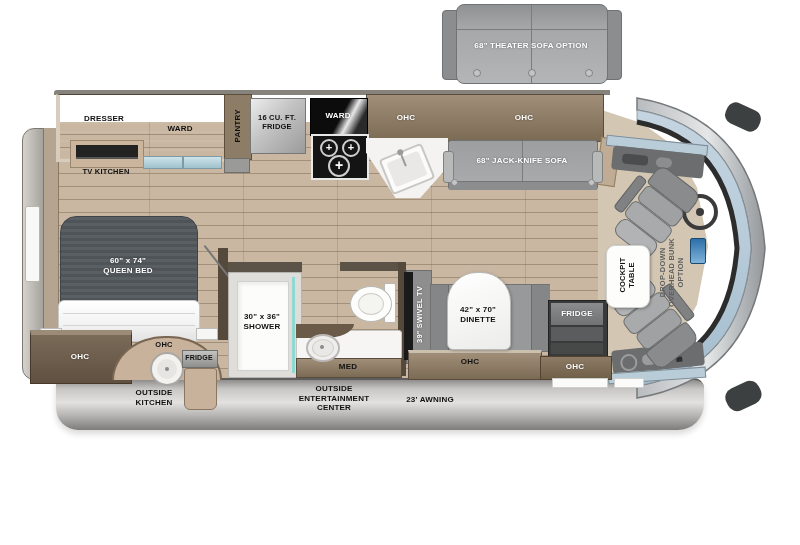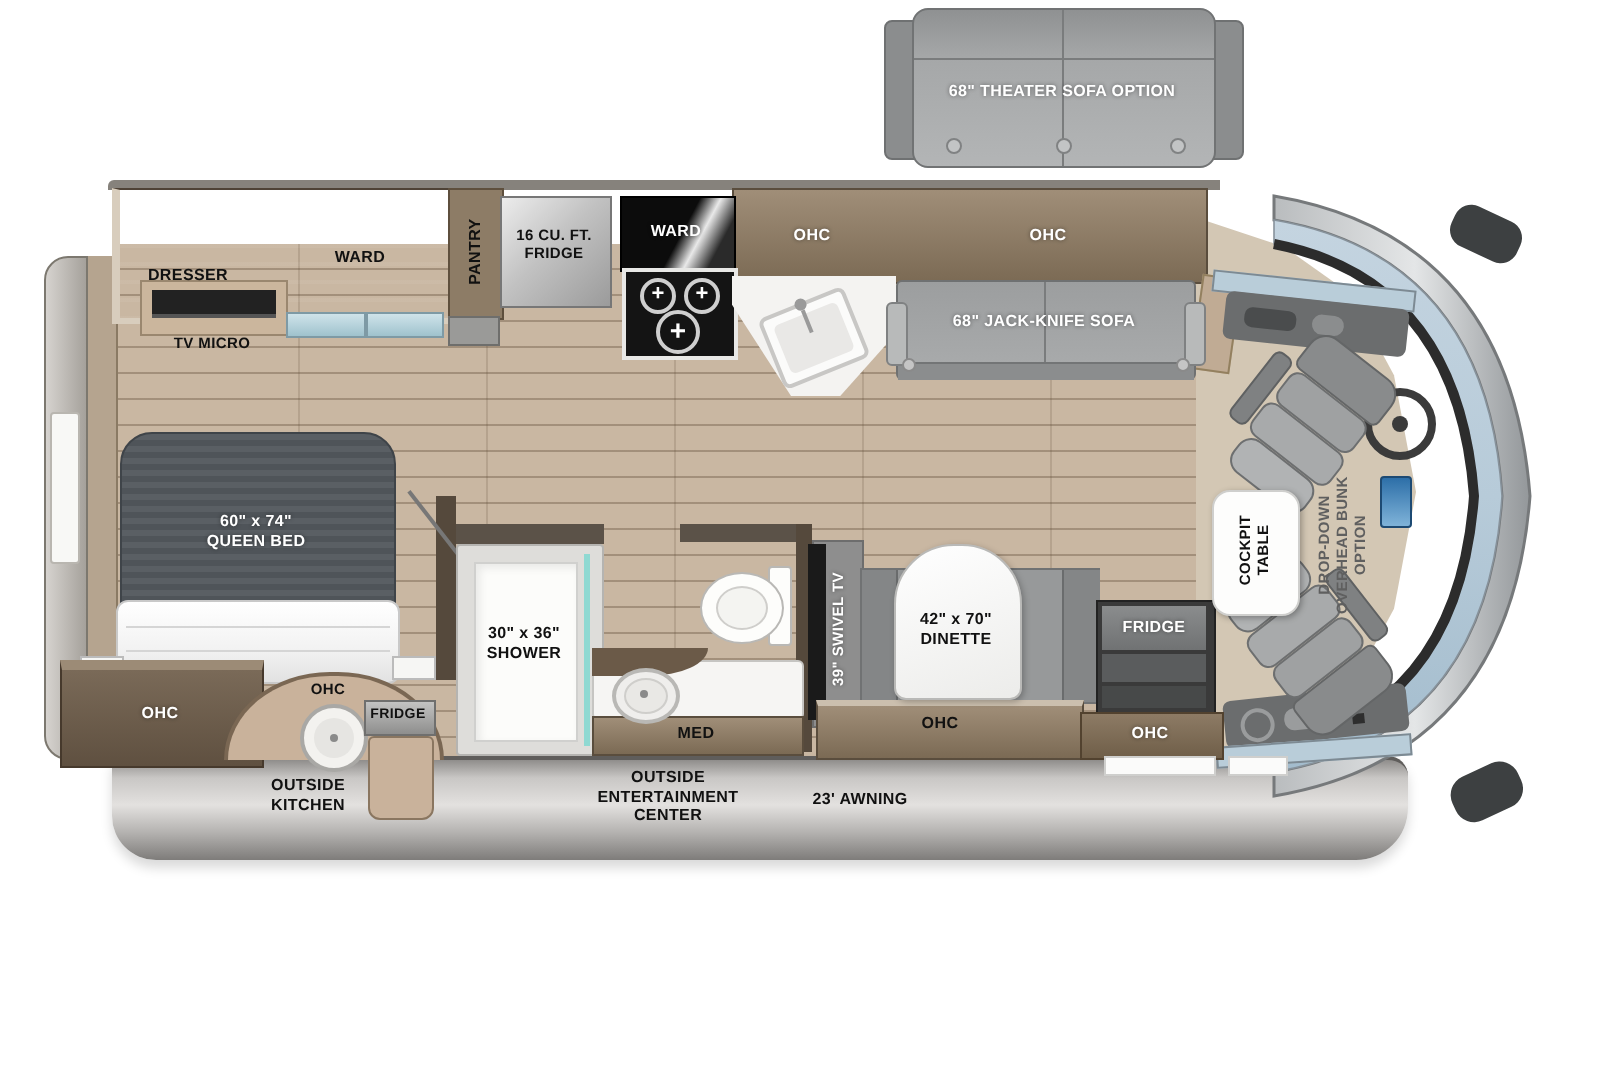--- a/index.html
+++ b/index.html
@@ -44,21 +44,21 @@
 
   <div class="abs" style="left:56px;top:122px;width:555px;height:256px;z-index:1;background:#c9b7a2;background-image:repeating-linear-gradient(180deg,rgba(0,0,0,0) 0 12px,rgba(90,70,50,.35) 12px 13px),repeating-linear-gradient(90deg,rgba(0,0,0,0) 0 93px,rgba(90,70,50,.18) 93px 94px);"></div>
 
   <div class="abs" style="left:22px;top:128px;width:20px;height:250px;z-index:4;background:linear-gradient(90deg,#d6d3cf,#a5a19b);border:1px solid #7c786f;border-radius:12px 0 0 12px;"></div>
   <div class="abs" style="left:25px;top:206px;width:13px;height:74px;z-index:5;background:#f8f8f6;border:1px solid #b9b6b0;border-radius:2px;"></div>
   <div class="abs" style="left:42px;top:128px;width:16px;height:250px;z-index:3;background:#b5a48f;border-right:1px solid #8a7a64;"></div>
 
   <div class="abs" style="left:54px;top:90px;width:556px;height:5px;z-index:6;background:#86827c;border-radius:3px 0 0 0;"></div>
 
   <div class="abs darkwood" style="left:56px;top:94px;width:168px;height:64px;z-index:6;border:1px solid #4e4236;border-left:4px solid #d8cdbd;border-bottom:3px solid #d8cdbd;background-image:repeating-linear-gradient(180deg,rgba(255,255,255,.05) 0 2px,rgba(0,0,0,0) 2px 9px);"></div>
-  <div class="lbl nw" style="left:54px;top:114px;width:80px;z-index:40;margin-top:19px;">DRESSER</div>
+  <div class="lbl nw" style="left:64px;top:114px;width:80px;z-index:40;">DRESSER</div>
   <div class="lbl nw" style="left:150px;top:124px;width:60px;z-index:40;">WARD</div>
   <div class="abs" style="left:224px;top:94px;width:26px;height:64px;z-index:6;background:#8d7c66;border:1px solid #5e4f3d;"></div>
   <div class="lbl nw rot" style="left:213px;top:121px;width:50px;z-index:40;">PANTRY</div>
   <div class="abs" style="left:224px;top:158px;width:24px;height:13px;z-index:6;background:#9a9a98;border:1px solid #6e6e6c;"></div>
 
   <div class="abs" style="left:250px;top:98px;width:54px;height:54px;z-index:7;background:linear-gradient(135deg,#ececec 0%,#c2c2c2 45%,#9b9b9b 100%);border:1px solid #777;"></div>
   <div class="lbl" style="left:248px;top:113px;width:58px;z-index:40;font-size:7.5px;">16 CU. FT.
 FRIDGE</div>
 
   <div class="abs" style="left:310px;top:98px;width:56px;height:36px;z-index:7;background:linear-gradient(118deg,#0c0c0c 52%,#e9e9e9 66%,#2a2a2a 82%);border:1px solid #000;"></div>
@@ -85,21 +85,21 @@
     <div class="abs" style="left:0;top:40px;width:100%;height:8px;background:#8b8d8e;border-top:1px solid #737576;"></div>
     <div class="abs" style="left:-6px;top:10px;width:9px;height:30px;background:#b8baba;border:1px solid #7f8182;border-radius:3px;"></div>
     <div class="abs" style="left:143px;top:10px;width:9px;height:30px;background:#b8baba;border:1px solid #7f8182;border-radius:3px;"></div>
     <div class="abs" style="left:2px;top:38px;width:5px;height:5px;border-radius:50%;background:#c5c5c5;border:1px solid #8a8a8a;"></div>
     <div class="abs" style="left:139px;top:38px;width:5px;height:5px;border-radius:50%;background:#c5c5c5;border:1px solid #8a8a8a;"></div>
   </div>
   <div class="lbl w nw" style="left:448px;top:156px;width:148px;z-index:40;">68" JACK-KNIFE SOFA</div>
 
   <div class="abs" style="left:70px;top:140px;width:72px;height:26px;z-index:7;background:#cbb69d;border:1px solid #9a876f;"></div>
   <div class="abs" style="left:76px;top:145px;width:62px;height:12px;z-index:8;background:#222;border-bottom:2px solid #555;"></div>
-  <div class="lbl nw" style="left:70px;top:167px;width:72px;z-index:40;font-size:7.5px;">TV MICRO</div>
+  <div class="lbl nw" style="left:70px;top:167px;width:72px;z-index:40;font-size:7.5px;">TV KITCHEN</div>
   <div class="abs window" style="left:143px;top:156px;width:38px;height:11px;z-index:8;"></div>
   <div class="abs window" style="left:183px;top:156px;width:37px;height:11px;z-index:8;"></div>
 
   <div class="abs" style="left:60px;top:216px;width:136px;height:124px;z-index:9;">
     <div class="abs" style="left:0;top:0;width:136px;height:86px;border-radius:16px 16px 0 0;background:repeating-linear-gradient(180deg,#5a5f64 0 3px,#4f5459 3px 6px);border:1px solid #3f4449;"></div>
     <div class="abs" style="left:-2px;top:84px;width:140px;height:40px;background:linear-gradient(180deg,#ffffff 0%,#f2f2f2 60%,#e2e2e2 100%);border:1px solid #c9c9c9;border-radius:6px;">
       <div class="abs" style="left:4px;top:12px;width:132px;height:1px;background:#d5d5d5;"></div>
       <div class="abs" style="left:4px;top:24px;width:132px;height:1px;background:#d5d5d5;"></div>
     </div>
   </div>

